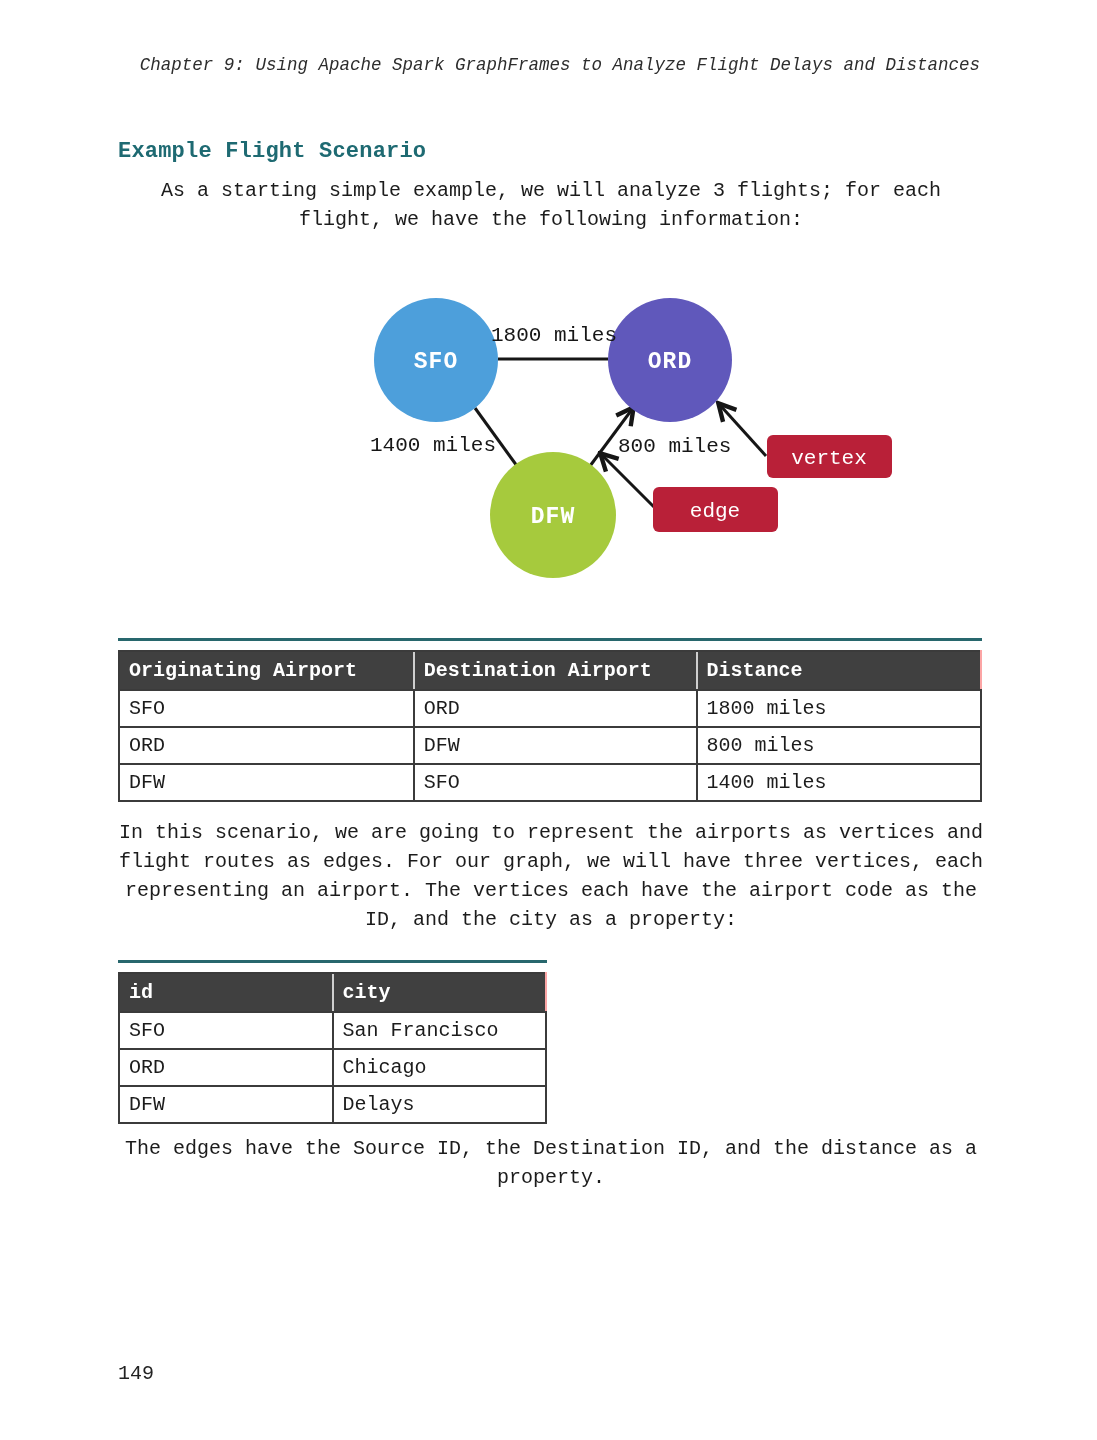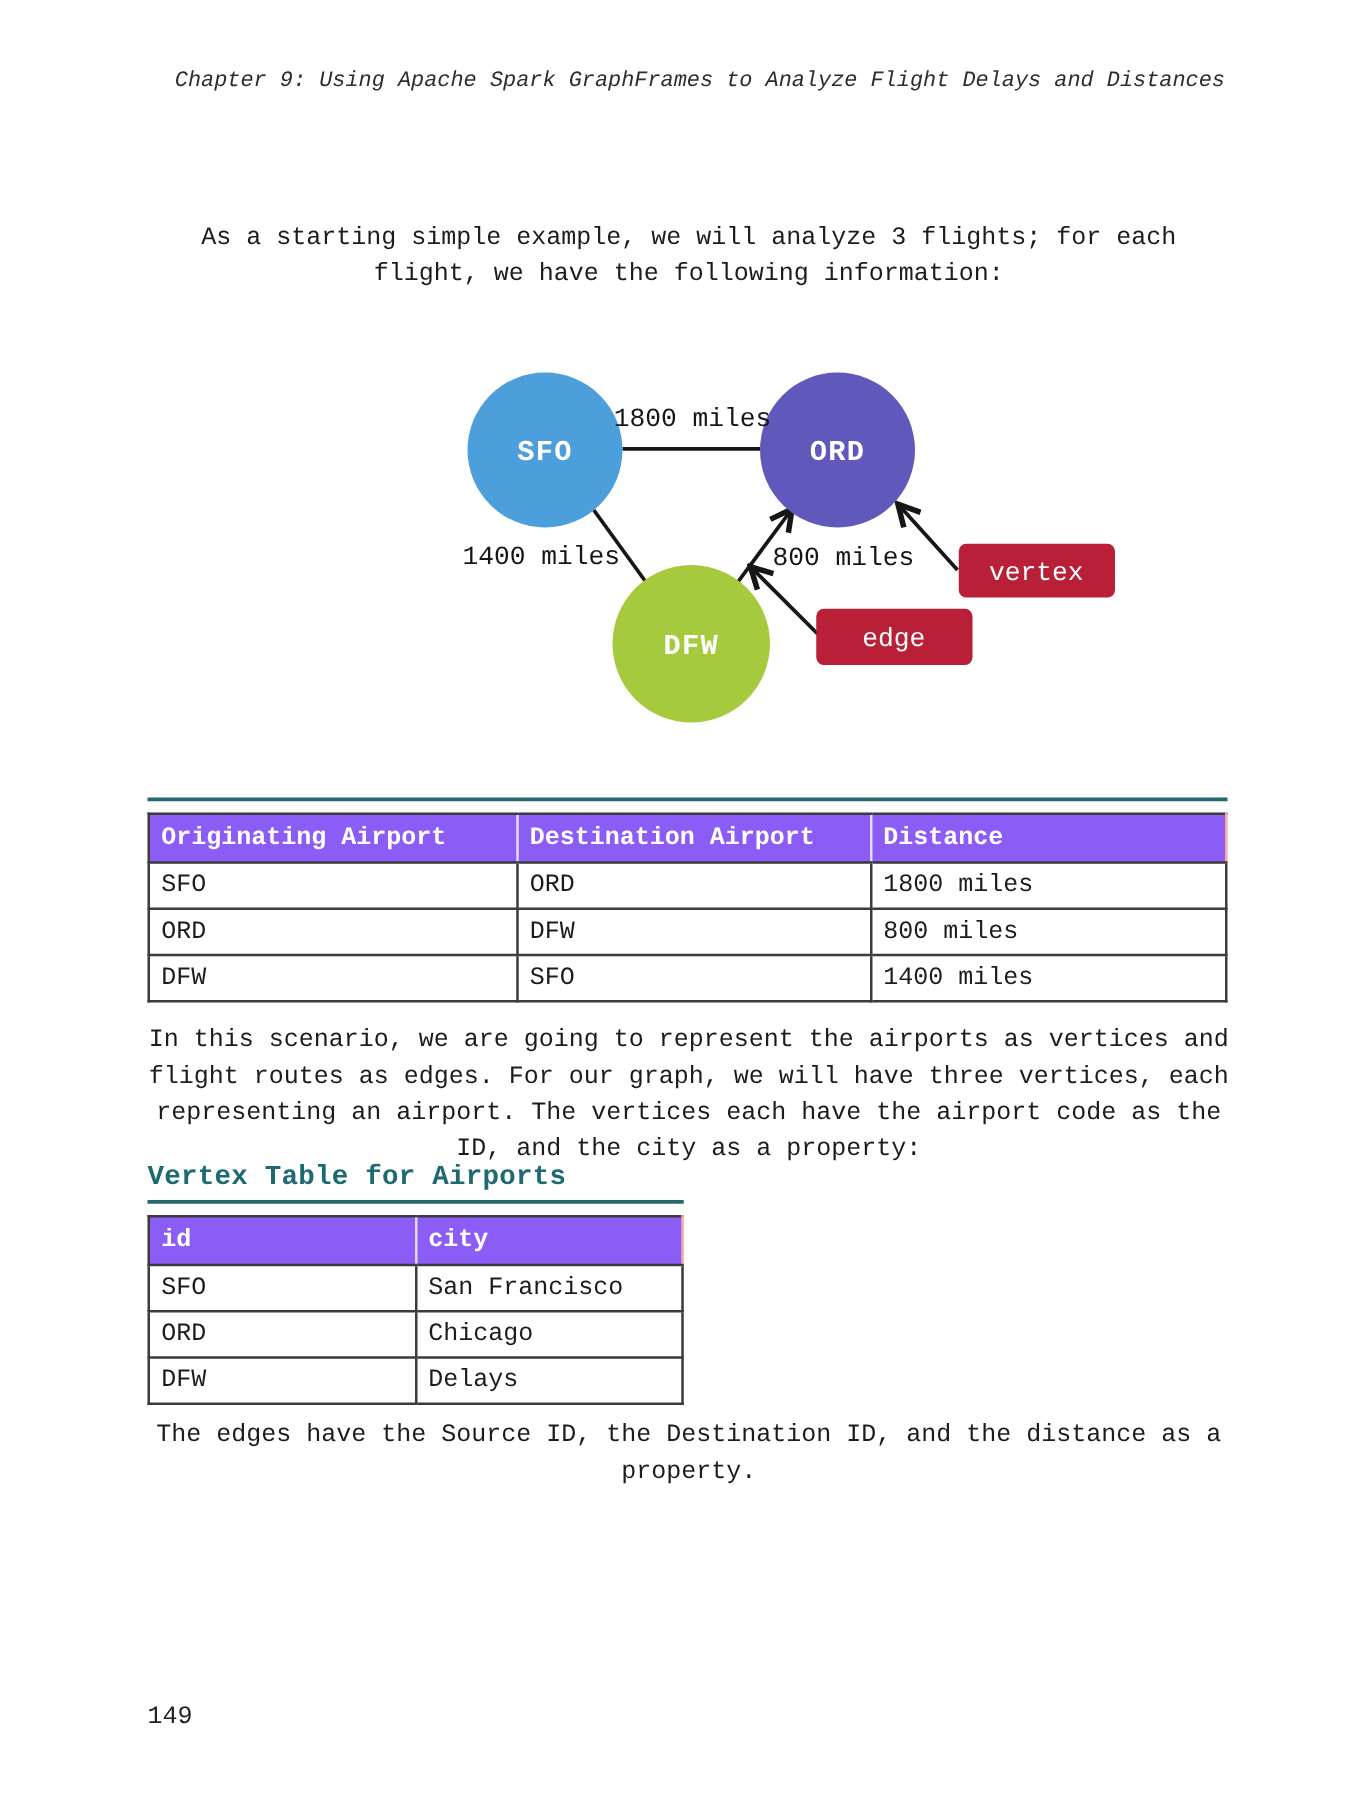--- a/index.html
+++ b/index.html
@@ -29,36 +29,37 @@
   .callout-label { font-size:21px; fill:#ffffff; text-anchor:middle; }
   .table-block { position:absolute; left:118px; }
   .table-rule { height:3px; background:#28676d; margin-bottom:9px; }
   .data-table {
     border-collapse:collapse; width:100%; table-layout:fixed;
     font-size:20px;
   }
   .data-table, .data-table td { border:2px solid #3b3b3b; }
   .data-table td { padding:3px 9px; height:29px; background:#ffffff; color:#1c1c1c; }
   .data-table th {
-    background:#8b5cf6; color:#ffffff; text-align:left; font-weight:700;
+    background:#404040; color:#ffffff; text-align:left; font-weight:700;
     padding:5px 9px; height:27px;
     border-top:2px solid #3b3b3b; border-bottom:2px solid #3b3b3b;
     border-left:2px solid rgba(255,255,255,.75); border-right:none;
   }
   .data-table th:first-child { border-left:2px solid #3b3b3b; }
   .data-table th:last-child { border-right:2px solid #fca5a5;margin-left:16px; }
   .page-number { position:absolute; left:118px; top:1362px; font-size:20px; color:#222; }
 </style>
 </head>
 <body>
 
 <div class="page">
 
   <div class="chapter-header">Chapter 9: Using Apache Spark GraphFrames to Analyze Flight Delays and Distances</div>
 
+  <div class="teal-heading" style="top:139px">Example Flight Scenario</div>
 
   <div class="para" style="top:176px">As a starting simple example, we will analyze 3 flights; for each flight, we have the following information:</div>
 
   <svg class="diagram" width="620" height="300" viewBox="0 0 620 300">
     <defs>
       <marker id="arrow" viewBox="0 0 12 12" refX="10" refY="6" markerWidth="8" markerHeight="8" orient="auto-start-reverse">
         <path d="M2,1.5 L10.5,6 L2,10.5" fill="none" stroke="#161616" stroke-width="2.2"></path>
       </marker>
     </defs>
 
@@ -117,21 +118,20 @@
           <td>DFW</td>
           <td>SFO</td>
           <td>1400 miles</td>
         </tr>
       </tbody>
     </table>
   </div>
 
   <div class="para" style="top:818px">In this scenario, we are going to represent the airports as vertices and flight routes as edges. For our graph, we will have three vertices, each representing an airport. The vertices each have the airport code as the ID, and the city as a property:</div>
 
-  <div class="teal-heading" style="top:929px">Vertex Table for Airports</div>
 
   <div class="table-block" style="top:960px; width:429px">
     <div class="table-rule"></div>
     <table class="data-table">
       <colgroup>
           <col style="width:50%">
           <col style="width:50%">
         </colgroup>
       <thead>
         <tr>

